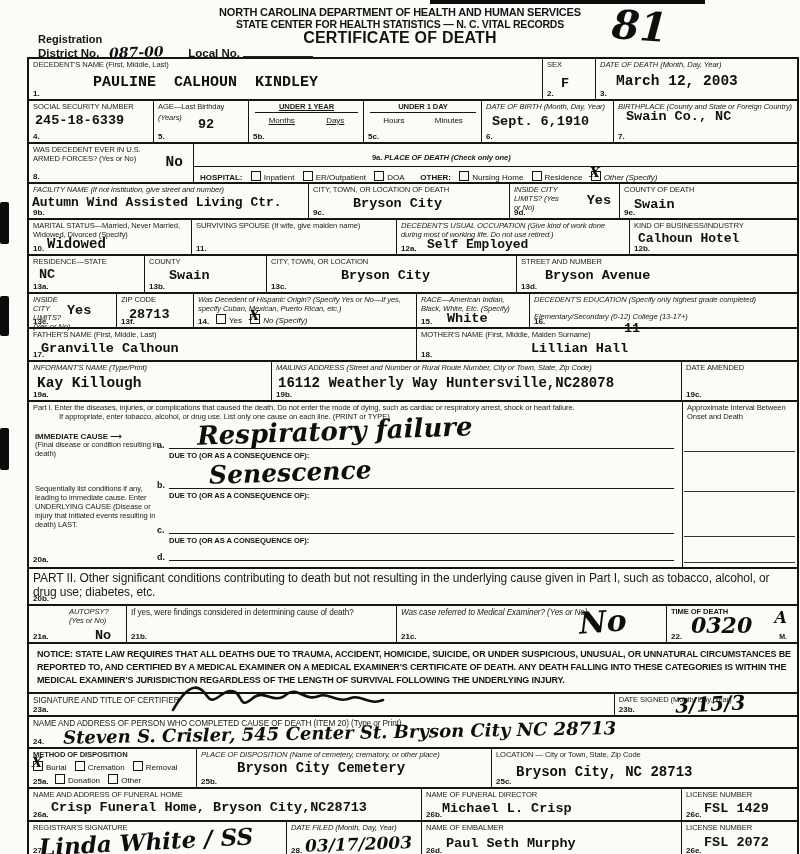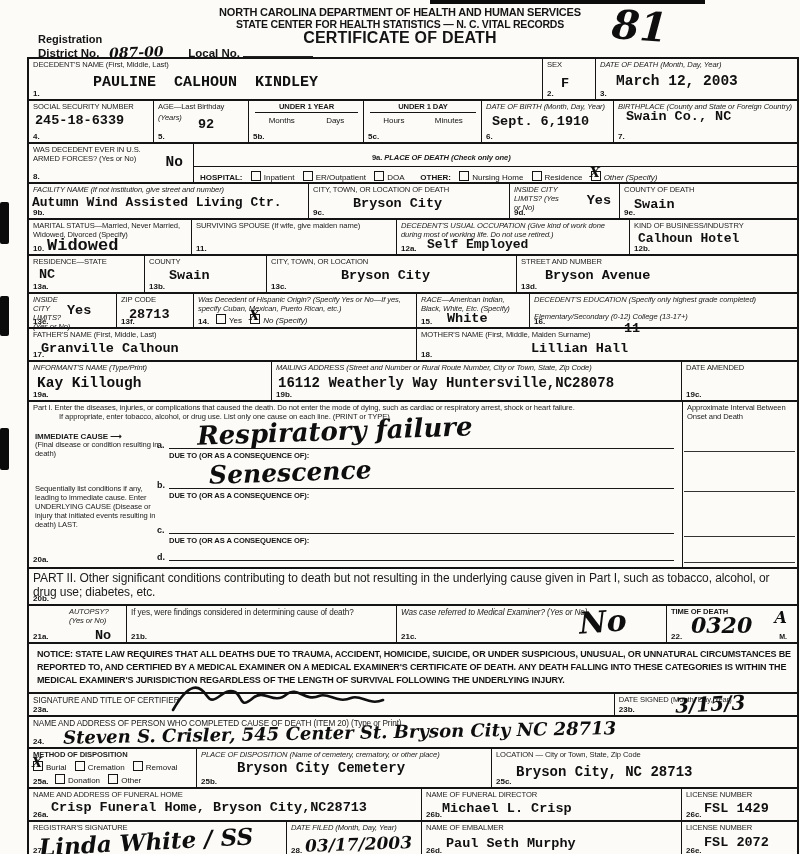--- a/index.html
+++ b/index.html
@@ -84,21 +84,21 @@
         <div class="lbl">SOCIAL SECURITY NUMBER</div>
         <div class="tw" style="margin:1px 0 0 2px;">245-18-6339</div>
         <div class="num">4.</div>
       </div>
       <div class="c" style="width:95px;">
         <div class="lbl">AGE—Last Birthday</div>
         <span class="lbl it" style="position:absolute;left:4px;top:13px;">(Years)</span>
         <div class="tw" style="margin:5px 0 0 40px;">92</div>
         <div class="num">5.</div>
       </div>
-      <div class="c" style="width:115px;">
+      <div class="c" style="width:115px;text-decoration:underline;">
         <div class="lbl" style="text-align:center;font-weight:700;border-bottom:1.4px solid #141414;margin:0 2px;">UNDER 1 YEAR</div>
         <div style="display:flex;justify-content:space-around;font-size:8px;margin-top:3px;">
           <span>Months</span>
           <span>Days</span>
         </div>
         <div class="num">5b.</div>
       </div>
       <div class="c" style="width:118px;">
         <div class="lbl" style="text-align:center;font-weight:700;border-bottom:1.4px solid #141414;margin:0 2px;">UNDER 1 DAY</div>
         <div style="display:flex;justify-content:space-around;font-size:8px;margin-top:3px;">
@@ -162,21 +162,21 @@
       <div class="c last" style="width:177px;">
         <div class="lbl">COUNTY OF DEATH</div>
         <div class="tw" style="margin:2px 0 0 10px;">Swain</div>
         <div class="num">9e.</div>
       </div>
     </div>
 
     <div class="row" style="height:36px;">
       <div class="c" style="width:163px;">
         <div class="lbl">MARITAL STATUS—Married, Never Married, Widowed, Divorced (Specify)</div>
-        <div class="tw" style="position:absolute;left:18px;top:16px;font-size:17px;">Widowed</div>
+        <div class="tw" style="position:absolute;left:18px;top:16px;font-size:14px;">Widowed</div>
         <div class="num">10.</div>
       </div>
       <div class="c" style="width:205px;">
         <div class="lbl">SURVIVING SPOUSE (If wife, give maiden name)</div>
         <div class="num">11.</div>
       </div>
       <div class="c" style="width:233px;">
         <div class="lbl it">DECEDENT'S USUAL OCCUPATION (Give kind of work done during most of working life. Do not use retired.)</div>
         <div class="tw" style="position:absolute;left:30px;top:17px;font-size:13px;">Self Employed</div>
         <div class="num">12a.</div>

